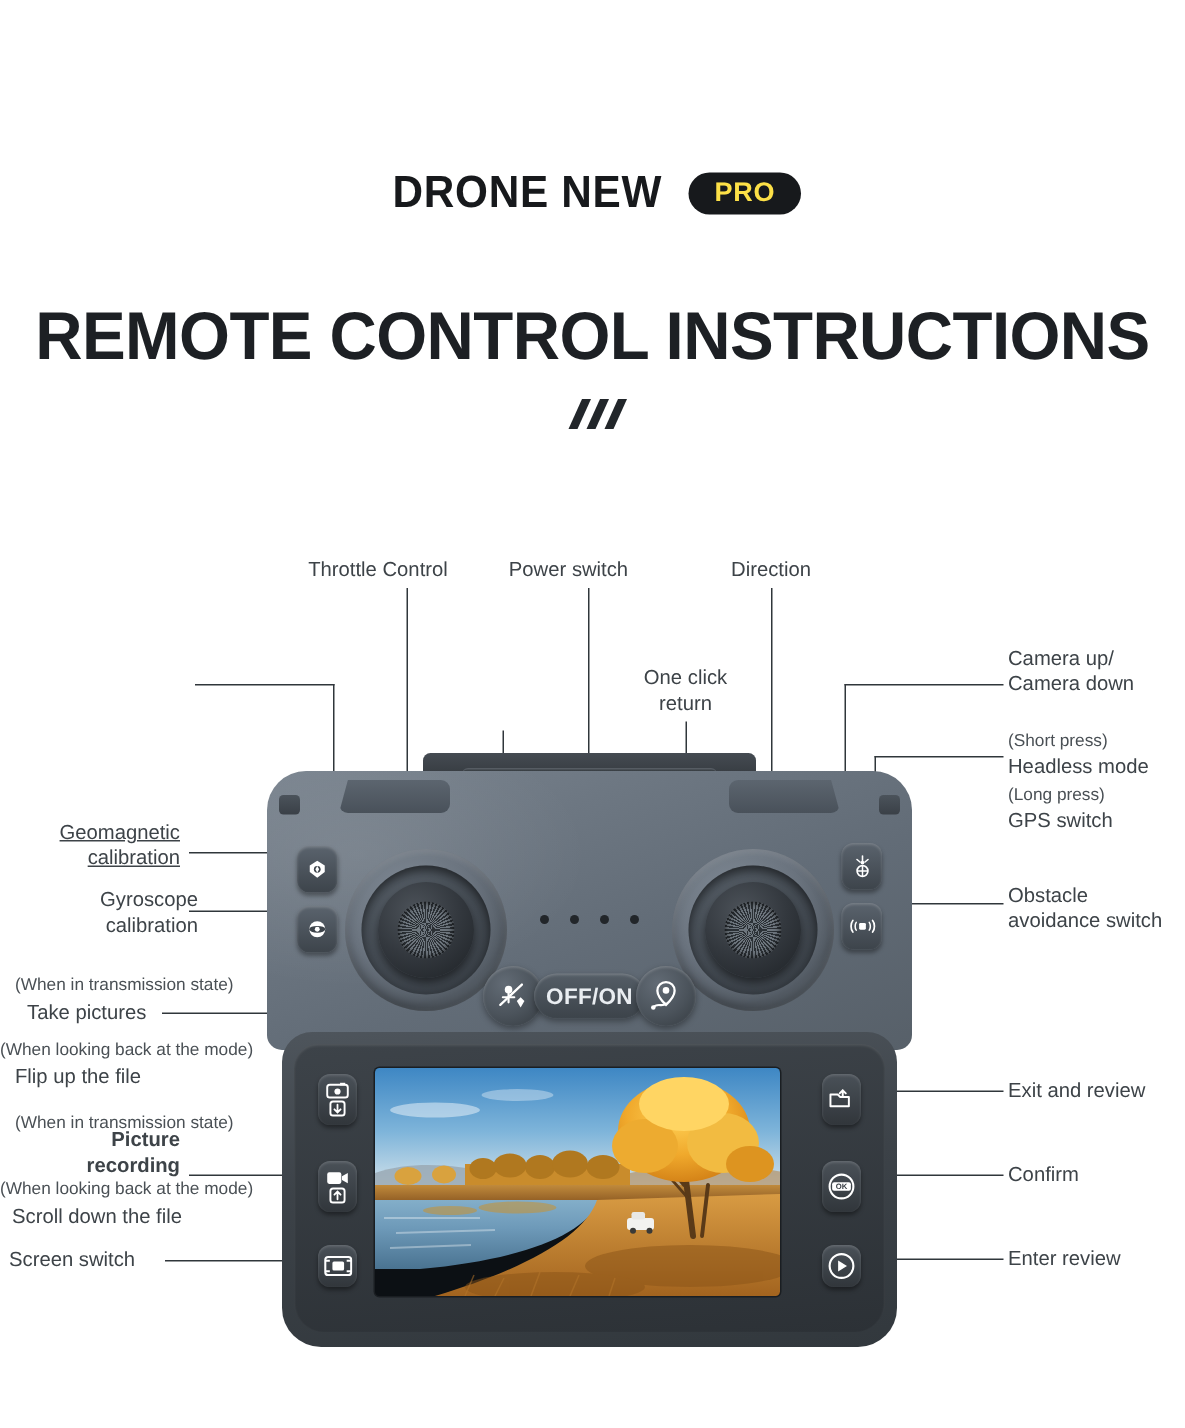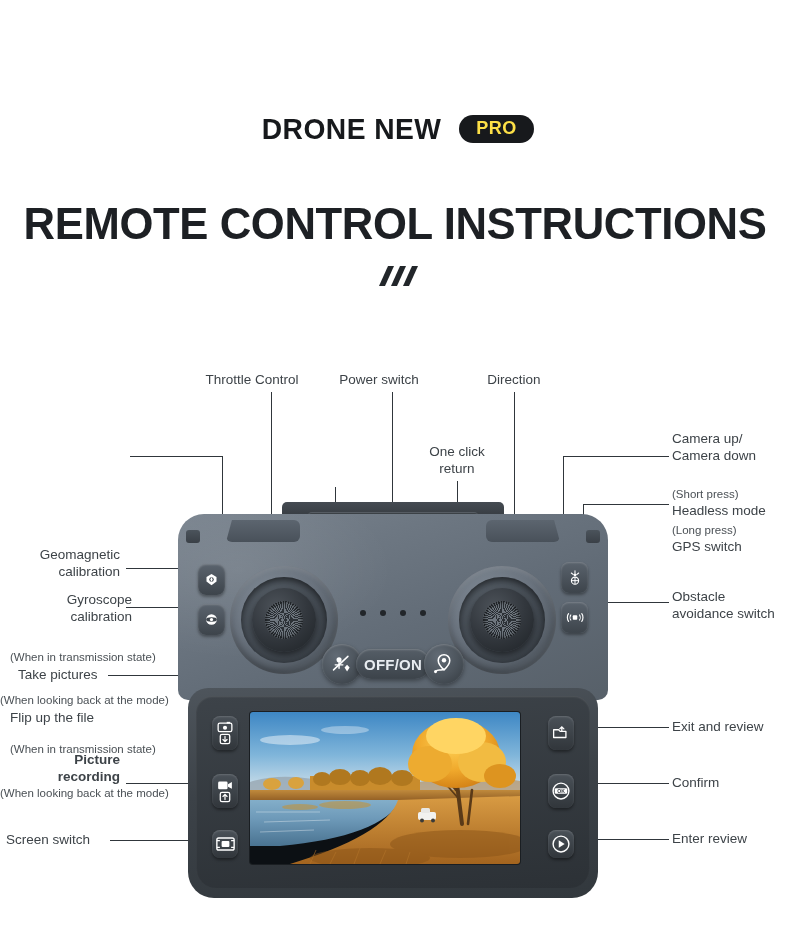--- a/index.html
+++ b/index.html
@@ -229,21 +229,21 @@
 
   <div class="line v" style="left:335px; top:487px; height:158px;"></div>
 
   <div class="lbl c" style="left:412px; top:444px; width:90px;">One click
 return</div>
   <div class="line v" style="left:457px; top:481px; height:164px;"></div>
 
   <div class="line h" style="left:130px; top:456px; width:93px;"></div>
   <div class="line v" style="left:222px; top:456px; height:68px;"></div>
 
-  <div class="lbl r" style="left:10px; top:547px; width:110px;">Geomagnetic
+  <div class="lbl r" style="left:10px; top:547px; width:110px;text-decoration:underline;">Geomagnetic
 calibration</div>
   <div class="line h" style="left:126px; top:568px; width:72px;"></div>
 
   <div class="lbl r" style="left:22px; top:592px; width:110px;">Gyroscope
 calibration</div>
   <div class="line h" style="left:126px; top:607px; width:72px;"></div>
 
   <div class="lbl small l" style="left:10px; top:650px; width:180px;">(When in transmission state)</div>
   <div class="lbl l" style="left:18px; top:667px; width:120px;">Take pictures</div>
   <div class="line h" style="left:108px; top:675px; width:116px;"></div>
@@ -251,20 +251,21 @@
 
   <div class="lbl small l" style="left:0px; top:693px; width:200px;">(When looking back at the mode)</div>
   <div class="lbl l" style="left:10px; top:710px; width:150px;">Flip up the file</div>
 
   <div class="lbl small l" style="left:10px; top:742px; width:180px;">(When in transmission state)</div>
   <div class="lbl r" style="left:20px; top:752px; width:100px;font-weight:bold;">Picture
 recording</div>
   <div class="line h" style="left:126px; top:783px; width:98px;"></div>
 
   <div class="lbl small l" style="left:0px; top:786px; width:200px;">(When looking back at the mode)</div>
+  <div class="lbl l" style="left:8px; top:803px; width:190px;">Scroll down the file</div>
 
   <div class="lbl l" style="left:6px; top:832px; width:130px;">Screen switch</div>
   <div class="line h" style="left:110px; top:840px; width:114px;"></div>
 
   <div class="lbl l" style="left:672px; top:431px; width:120px;">Camera up/
 Camera down</div>
   <div class="line h" style="left:563px; top:456px; width:106px;"></div>
   <div class="line v" style="left:563px; top:456px; height:66px;"></div>
 
   <div class="lbl small l" style="left:672px; top:487px; width:140px;">(Short press)</div>

